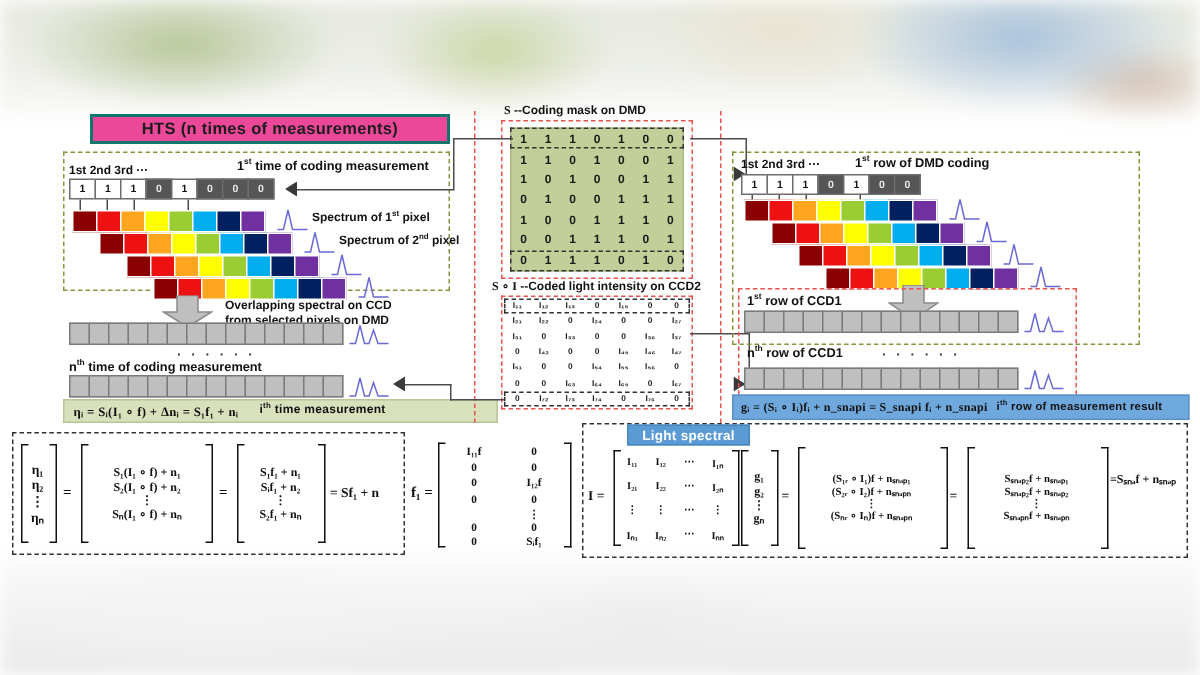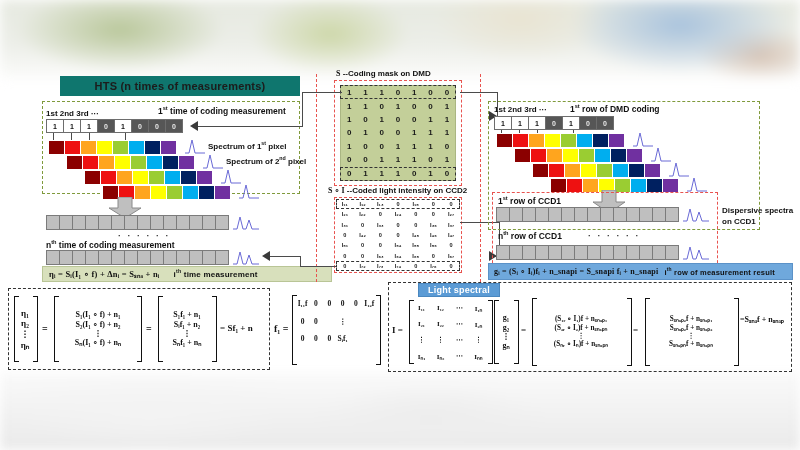--- a/index.html
+++ b/index.html
@@ -30,21 +30,21 @@
     filter: blur(5px);
   }
   #canvas { position:absolute; left:0; top:0; width:800px; height:450px; }
 
   
   .hdr {
     position:absolute; text-align:center; font-weight:bold;
     color:#1c1c1c; letter-spacing:.2px; line-height:1;
     display:flex; align-items:center; justify-content:center;
   }
-  .hdr-green { background:#0f766e; border:2px solid #0f766e; }
+  .hdr-green { background:#ec4899; border:2px solid #0f766e; }
   .hdr-blue  { background:#5b9bd5; border:1px solid #4a87bf; color:#ffffff; }
   .eq-green  { background:#d8e0bc; border:1px solid #b9c596; }
   .eq-blue   { background:#6fa8dc; border:1px solid #5b92c8; color:#111; }
 
   .dash-green { position:absolute; border:1.5px dashed #7f9a3c; }
   .dash-red   { position:absolute; border:1.5px dashed #e8534f; }
   .dash-dark  { position:absolute; border:1.4px dashed #333; }
 
   .lbl { position:absolute; font-weight:bold; color:#111; line-height:1.05; white-space:nowrap; }
   .lbl sup, .lbl sub { font-size:.66em; }
@@ -186,20 +186,24 @@
     <span>Spectrum of 1</span><sup>st</sup><span> pixel</span>
   </div>
   <div class="lbl" style="left:226px; top:156px; font-size:8px;">
     <span>Spectrum of 2</span><sup>nd</sup><span> pixel</span>
   </div>
 
   <svg class="varrow" style="left:108px; top:197px;" width="34" height="22" viewBox="0 0 34 22">
     <polygon points="10,0 24,0 24,11 33,11 17,21 1,11 10,11" fill="#bfbfbf" stroke="#8a8a8a" stroke-width="1"></polygon>
   </svg>
 
+  <div class="lbl" style="left:150px; top:199px; font-size:8px; line-height:1.25;">
+    <span>Overlapping spectral on CCD</span><br>
+    <span>from selected pixels on DMD</span>
+  </div>
 
   <div class="ccd" id="hts-ccd-1" style="left:46px; top:215px;">
       <div class="gcell"></div>
       <div class="gcell"></div>
       <div class="gcell"></div>
       <div class="gcell"></div>
       <div class="gcell"></div>
       <div class="gcell"></div>
       <div class="gcell"></div>
       <div class="gcell"></div>
@@ -234,21 +238,21 @@
       <div class="gcell"></div>
       <div class="gcell"></div>
       <div class="gcell"></div>
       <div class="gcell"></div>
     </div>
   <svg class="varrow" style="left:232px; top:248px;" width="28" height="17" viewBox="0 0 28 17">
     <polyline points="1,16 5,16 8,4 11,16 14,16 17,7 20,16 27,16" fill="none" stroke="#6a6ad6" stroke-width="1"></polyline>
   </svg>
 
   <div class="hdr eq-green" style="left:42px; top:266px; width:290px; height:16px; justify-content:flex-start; padding-left:6px;">
-    <span class="math" style="font-size:8.5px;">ηᵢ = Sᵢ(I₁ ∘ f) + Δnᵢ = Sₛₙₐ + nᵢ</span>
+    <span class="math" style="font-size:8.5px;">ηᵢ = Sᵢ(I₁ ∘ f) + Δnᵢ = S₁f₁ + nᵢ</span>
     <span class="lbl" style="position:static; margin-left:14px; font-size:8px;">
       <span>i</span><sup>th</sup><span> time measurement</span>
     </span>
   </div>
 
   <div class="lbl" style="left:336px; top:70px; font-size:8px;">
     <span class="math">S</span><span> --Coding mask on DMD</span>
   </div>
   <div class="dash-red" style="left:334px; top:80px; width:128px; height:106px;"></div>
   <div class="mask" id="mask-grid" style="left:340px; top:85px; width:116px; height:96px; grid-template-columns:repeat(7,1fr); grid-template-rows:repeat(7,1fr); font-size:8px;">
@@ -495,24 +499,20 @@
       <div class="gcell"></div>
       <div class="gcell"></div>
       <div class="gcell"></div>
       <div class="gcell"></div>
       <div class="gcell"></div>
     </div>
   <svg class="varrow" style="left:682px; top:205px;" width="28" height="17" viewBox="0 0 28 17">
     <polyline points="1,16 5,16 8,4 11,16 14,16 17,7 20,16 27,16" fill="none" stroke="#6a6ad6" stroke-width="1"></polyline>
   </svg>
 
-  <div class="lbl" style="left:722px; top:205px; font-size:8px; line-height:1.4;">
-    <span>Dispersive spectra</span><br>
-    <span>on CCD1</span>
-  </div>
 
   <div class="lbl" style="left:498px; top:231px; font-size:8.5px;">
     <span>n</span><sup>th</sup><span> row of CCD1</span>
   </div>
   <div class="lbl dots" style="left:588px; top:232px; font-size:9px; color:#333;"><span>· · · · · ·</span></div>
 
   <div class="ccd" id="snap-ccd-2" style="left:496px; top:245px;">
       <div class="gcell"></div>
       <div class="gcell"></div>
       <div class="gcell"></div>
@@ -562,31 +562,31 @@
     </div>
 
   <div class="lbl math" style="left:146px; top:324px; font-size:10px;"><span>=</span></div>
 
   <div class="brk" style="left:158px; top:296px; height:66px;"></div>
   <div class="brk r" style="left:212px; top:296px; height:66px;"></div>
   <div class="stack math mb" id="right-stack" style="left:161px; top:296px; width:52px; height:66px; font-size:8px;">
       <div class="row">S₁f₁ + n₁</div>
       <div class="row">Sᵢf₁ + n₂</div>
       <div class="row">⋮</div>
-      <div class="row">Sₙf₁ + nₙ</div>
+      <div class="row">S₂f₁ + nₙ</div>
     </div>
 
   <div class="lbl math mb" style="left:220px; top:324px; font-size:9px;">
     <span>=</span>&nbsp;<span>Sf₁ + n</span>
   </div>
 
   <div class="lbl math mb" style="left:274px; top:324px; font-size:10px;"><span>f₁ =</span></div>
   <div class="brk" style="left:292px; top:295px; height:70px;"></div>
   <div class="brk r" style="left:376px; top:295px; height:70px;"></div>
-  <div class="imat math mb" id="f1-grid" style="left:296px; top:295px; width:80px; height:70px; grid-template-columns:repeat(6,1fr); grid-template-rows:repeat(4,1fr); font-size:7.5px;">
+  <div class="imat math mb" id="f1-grid" style="left:296px; top:295px; width:80px; height:70px; grid-template-columns:repeat(2,1fr); grid-template-rows:repeat(4,1fr); font-size:7.5px;">
       <div>I₁₁f</div>
       <div>0</div>
       <div>0</div>
       <div>0</div>
       <div>0</div>
       <div>I₁₂f</div>
       <div>0</div>
       <div>0</div>
       <div></div>
       <div>⋮</div>

